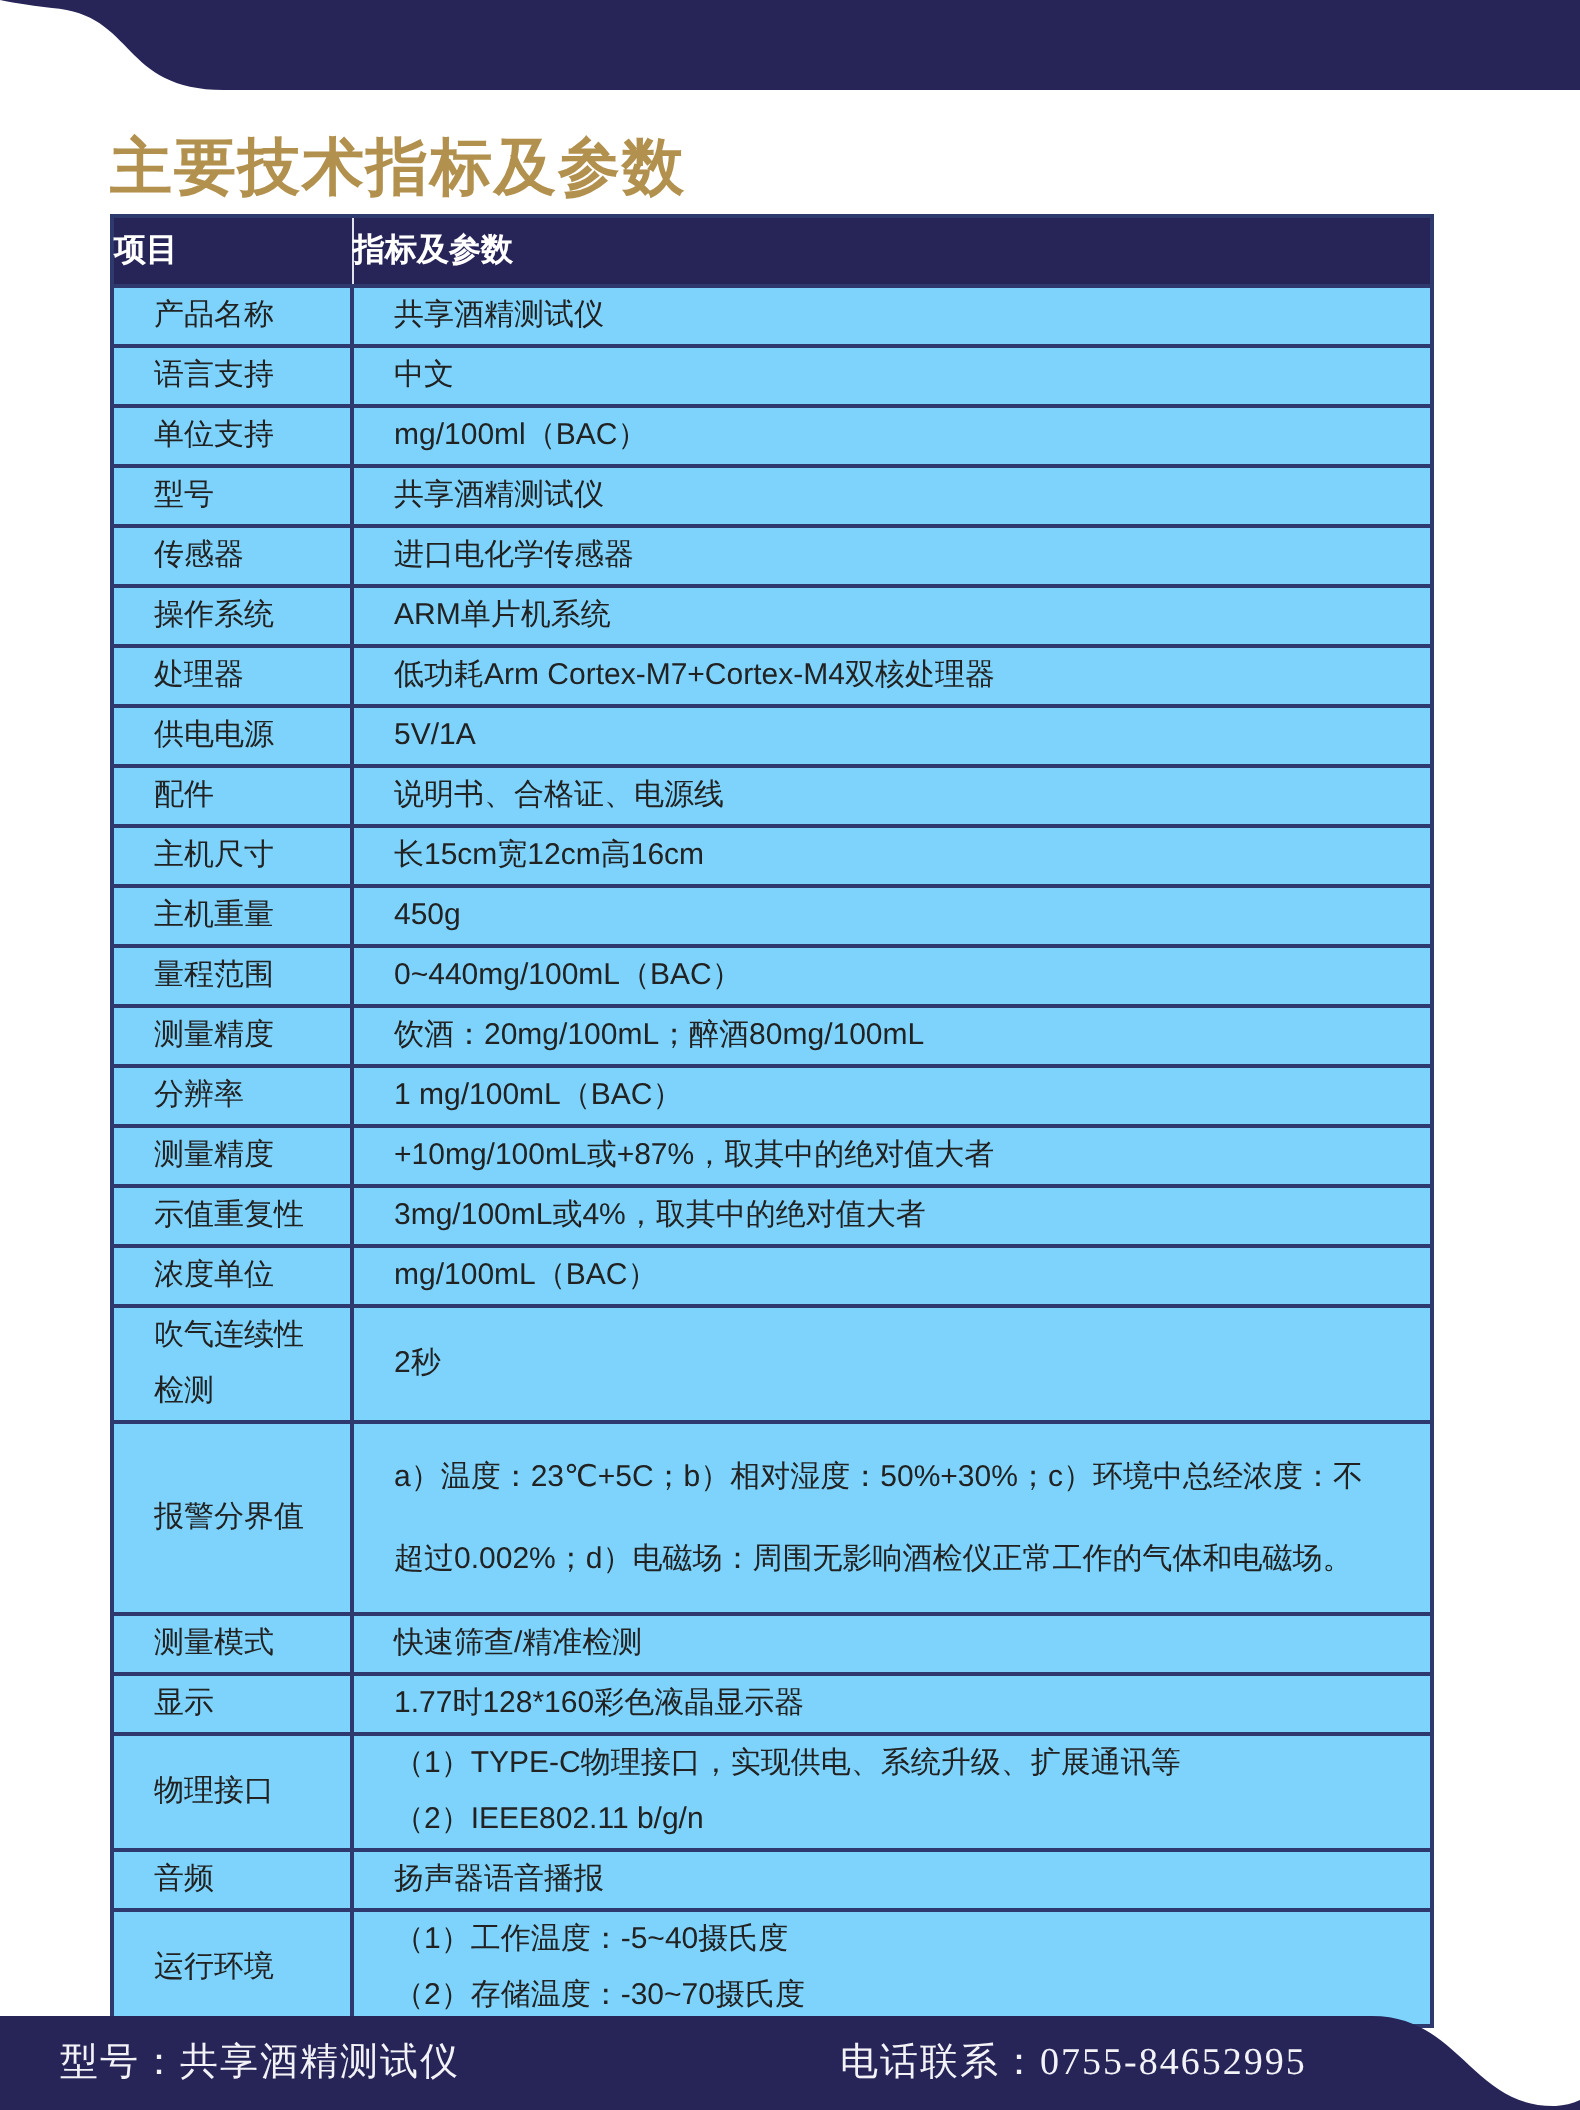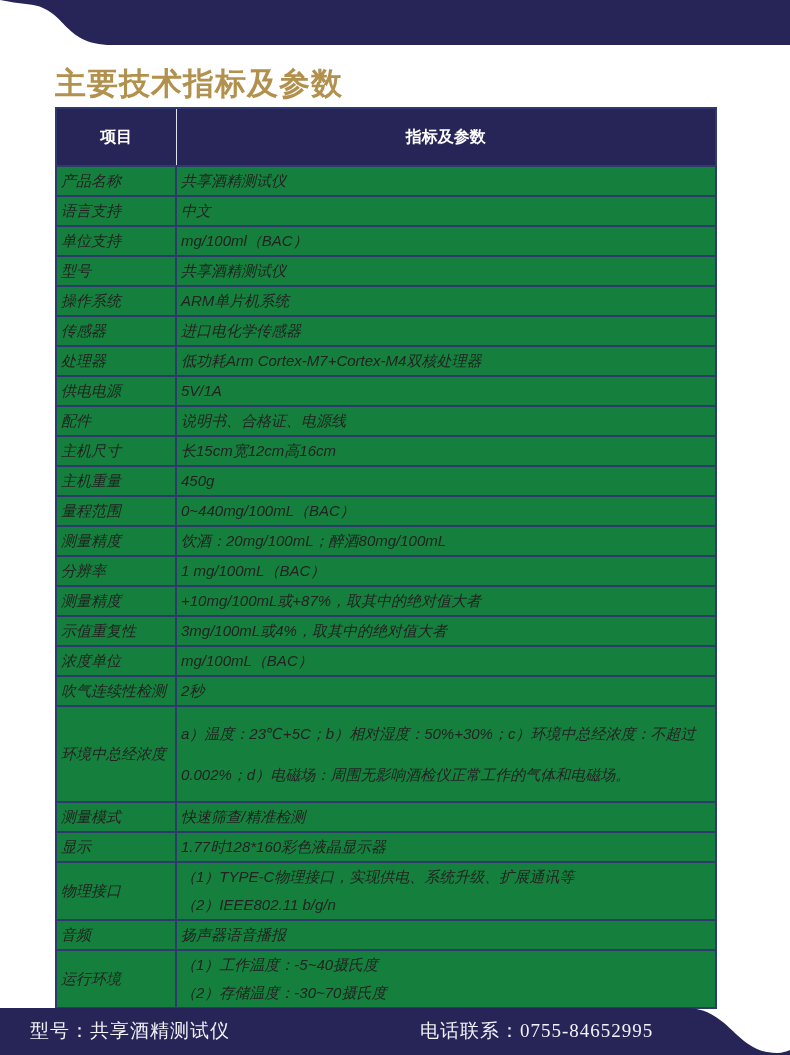--- a/index.html
+++ b/index.html
@@ -35,33 +35,32 @@
     border-collapse:collapse;
     table-layout:fixed;
   }
   .spec-table col.c-label{width:120px;}
   .spec-table col.c-value{width:540px;}
   .spec-table th{
     background:var(--navy);
     color:#ffffff;
     font-size:16px;
     font-weight:bold;
-    height:58px;
+    height:35px;
     border:2px solid var(--border);
-    text-align:center;
+    text-align:left;
   }
   .spec-table th.label-header{border-right:1px solid #dfe2ec;}
   .spec-table th.value-header{border-left:none;}
   .spec-table td{
     border:2px solid var(--border);
-    padding:0 4px;
+    padding:0 20px;
     font-size:15px;
     vertical-align:middle;
-    background:#15803d;
-    font-style:italic;
+    background:#7dd3fc;
   }
   .cell-line{line-height:28px;}
   .wrap-text{line-height:41px;padding:6px 0;}
   .label-cell .cell-line{line-height:28px;}
   .footer-text{
     position:absolute;
     bottom:0; left:0;
     width:790px; height:49px;
     display:flex;
     align-items:center;
@@ -119,36 +118,36 @@
       <tr>
     <td class="label-cell">
       <div class="cell-line">型号</div>
     </td>
     <td class="value-cell">
           <div class="cell-line">共享酒精测试仪</div>
         </td>
   </tr>
       <tr>
     <td class="label-cell">
+      <div class="cell-line">传感器</div>
+    </td>
+    <td class="value-cell">
+          <div class="cell-line">进口电化学传感器</div>
+        </td>
+  </tr>
+      <tr>
+    <td class="label-cell">
       <div class="cell-line">操作系统</div>
     </td>
     <td class="value-cell">
           <div class="cell-line">ARM单片机系统</div>
         </td>
   </tr>
       <tr>
     <td class="label-cell">
-      <div class="cell-line">传感器</div>
-    </td>
-    <td class="value-cell">
-          <div class="cell-line">进口电化学传感器</div>
-        </td>
-  </tr>
-      <tr>
-    <td class="label-cell">
       <div class="cell-line">处理器</div>
     </td>
     <td class="value-cell">
           <div class="cell-line">低功耗Arm Cortex-M7+Cortex-M4双核处理器</div>
         </td>
   </tr>
       <tr>
     <td class="label-cell">
       <div class="cell-line">供电电源</div>
     </td>
@@ -231,21 +230,21 @@
       <tr>
     <td class="label-cell">
       <div class="cell-line">吹气连续性检测</div>
     </td>
     <td class="value-cell">
           <div class="cell-line">2秒</div>
         </td>
   </tr>
       <tr>
     <td class="label-cell">
-      <div class="cell-line">环境中总经浓度</div>
+      <div class="cell-line">报警分界值</div>
     </td>
     <td class="value-cell">
           <div class="cell-line wrap-text">a）温度：23℃+5C；b）相对湿度：50%+30%；c）环境中总经浓度：不超过0.002%；d）电磁场：周围无影响酒检仪正常工作的气体和电磁场。</div>
         </td>
   </tr>
       <tr>
     <td class="label-cell">
       <div class="cell-line">测量模式</div>
     </td>
     <td class="value-cell">

